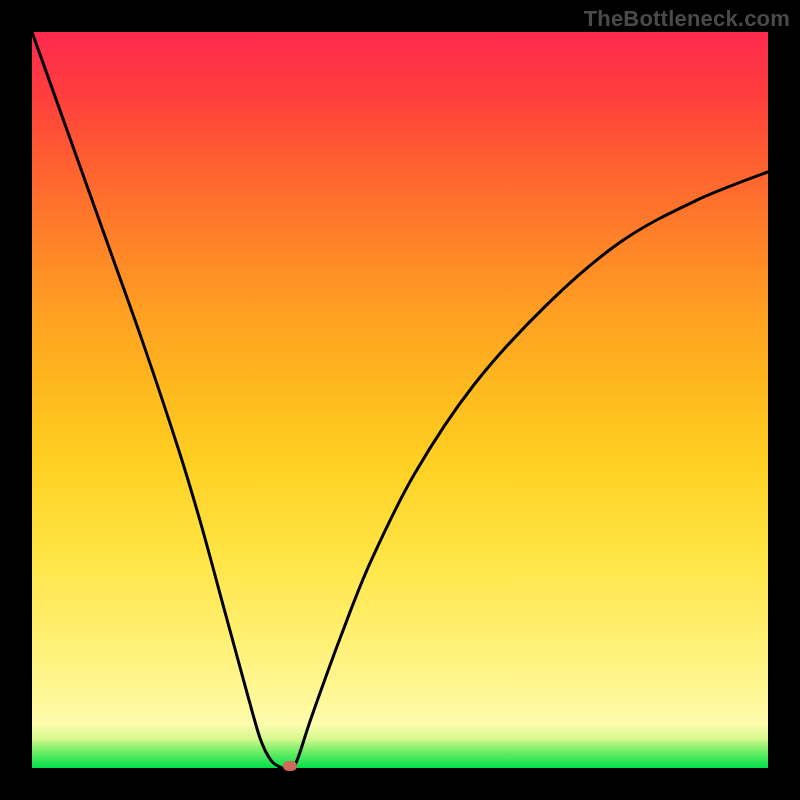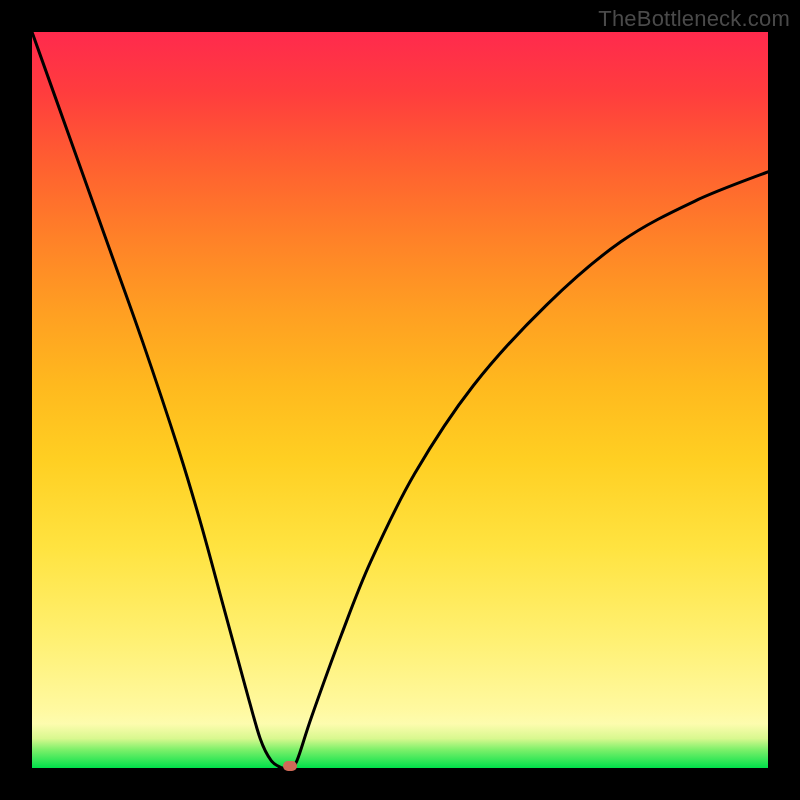--- a/index.html
+++ b/index.html
@@ -33,21 +33,21 @@
       #ff3c3e 92%,
       #ff2a4d 100%
     );
   }
   .watermark {
     position: absolute;
     top: 6px;
     right: 10px;
     color: #4a4a4a;
     font-size: 22px;
-    font-weight: 400;
+    font-weight: 700;
     letter-spacing: 0.2px;
     margin-left: 13px;
   }
   svg.curve {
     position: absolute;
     left: 0; top: 0;
     width: 100%;
     height: 100%;
   }
   .marker {

